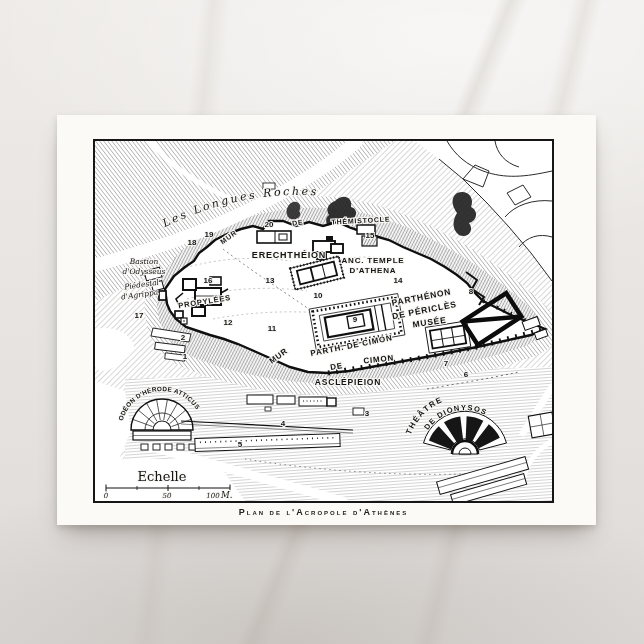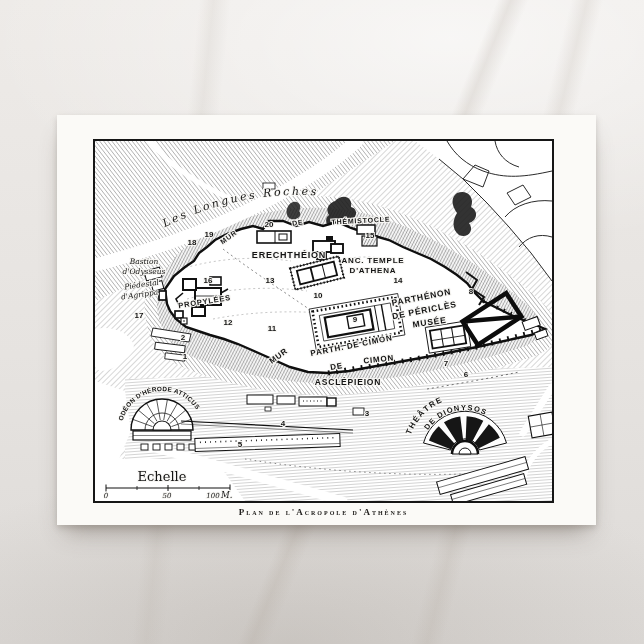--- a/index.html
+++ b/index.html
@@ -21,21 +21,21 @@
     box-shadow:0 14px 22px -8px rgba(90,80,70,.45), 0 3px 6px rgba(120,110,100,.28);
   }
   .map-frame{
     position:absolute;left:36px;top:24px;width:457px;height:360px;
     border:2px solid #161616;background:#ffffff;box-sizing:content-box;
   }
   .map-frame svg{display:block;}
   .caption{
     position:absolute;left:36px;top:392px;width:461px;
     text-align:center;
-    font-family:Liberation Serif, serif;
+    font-family:Liberation Sans, sans-serif;
     font-variant:small-caps;
     font-size:9px;letter-spacing:2px;color:#23211f;font-weight:700;
   }
   text{fill:#141414;}
   .lbl{font-family:"Liberation Sans",sans-serif;font-weight:700;
        paint-order:stroke;stroke:#f7f6f3;stroke-width:2.2px;letter-spacing:.8px;}
   .lblserif{font-family:"DejaVu Serif","Liberation Serif",serif;
        paint-order:stroke;stroke:#f7f6f3;stroke-width:2px;}
   .it{font-style:italic;}
   .num{font-family:"Liberation Sans",sans-serif;font-weight:700;font-size:8px;

